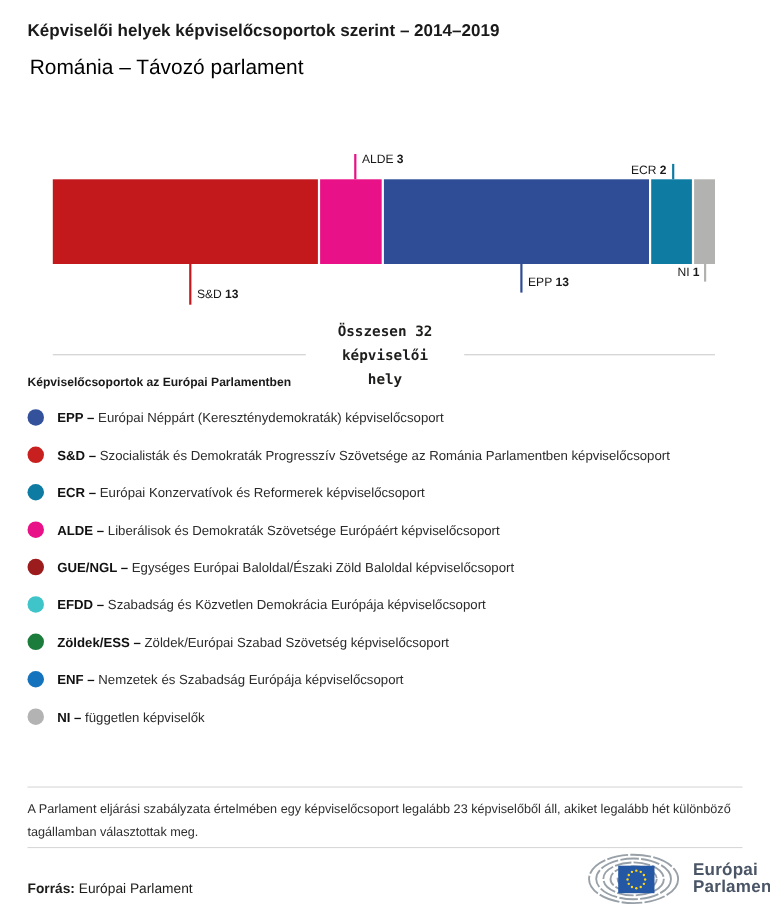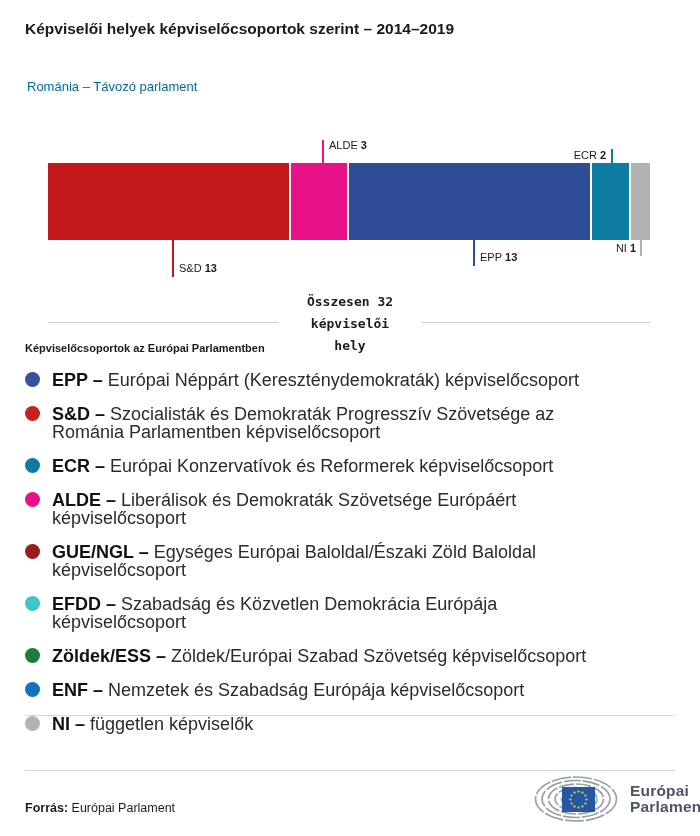--- a/index.html
+++ b/index.html
@@ -1,21 +1,21 @@
 <!DOCTYPE html>
 <html><head>
 <meta charset="utf-8">
 <style>
   html,body{margin:0;padding:0;background:#fff;}
   #page{
     position:relative;width:700px;height:836px;background:#ffffff;overflow:hidden;
     font-family:"Liberation Sans",sans-serif;color:#1d1d1b;
   }
   .title{position:absolute;left:25px;top:20px;font-size:15.5px;font-weight:700;color:#1a1a1a;}
-  .subtitle{position:absolute;left:27px;top:51px;font-size:13px;font-weight:400;color:#0369a1;margin-top:28px;}
+  .subtitle{position:absolute;left:27px;top:51px;font-size:19px;font-weight:400;color:#000000;}
 
   
   .bar{position:absolute;left:48px;top:163px;width:602px;height:77px;display:flex;gap:2px;}
   .bar .seg{flex-basis:0;height:100%;}
 
   
   .lead{position:absolute;width:2px;}
   .co-label{position:absolute;font-size:11px;color:#1a1a1a;white-space:nowrap;}
   .co-label b{font-weight:700;margin-left:3px;}
   .ra{text-align:right;}
@@ -24,21 +24,21 @@
   .total{
     position:absolute;left:304px;top:291px;width:92px;text-align:center;
     font-family:"DejaVu Sans Mono",monospace;font-weight:700;font-size:13px;line-height:22px;color:#1d1d1b;
   }
   .divider{position:absolute;top:322px;height:0;border-top:1px solid #cccccc;}
   .div-left{left:48px;width:230px;}
   .div-right{left:422px;width:228px;}
 
   .legend-heading{position:absolute;left:25px;top:342px;font-size:11px;font-weight:700;color:#1a1a1a;}
   .legend{position:absolute;left:25px;top:371px;width:640px;}
-  .li{position:relative;padding-left:27px;margin-bottom:16px;font-size:18px;line-height:18px;color:#2b2b2b;max-width:575px;}
+  .li{position:relative;padding-left:27px;margin-bottom:16px;font-size:12px;line-height:18px;color:#2b2b2b;max-width:575px;}
   .dot{position:absolute;left:0;top:1px;width:15px;height:15px;border-radius:50%;}
   .li b{font-weight:700;color:#111;}
 
   .rule{position:absolute;left:25px;width:650px;height:0;border-top:1px solid #d8d8d8;}
   .rule1{top:715px;}
   .rule2{top:770px;}
   .footnote{position:absolute;left:25px;top:726px;width:640px;font-size:11.5px;line-height:21px;color:#2e2e2e;}
   .source{position:absolute;left:25px;top:801px;font-size:12.5px;color:#1d1d1b;}
   .source b{font-weight:700;margin-top:32px;}
 
@@ -124,20 +124,21 @@
       <span class="dot" style="background: rgb(21, 115, 190);"></span>
       <b>ENF –</b> <span>Nemzetek és Szabadság Európája képviselőcsoport</span>
     </div>
     <div class="li">
       <span class="dot" style="background: rgb(179, 179, 179);"></span>
       <b>NI –</b> <span>független képviselők</span>
     </div>
   </div>
 
   <div class="rule rule1"></div>
+  <div class="footnote">A Parlament eljárási szabályzata értelmében egy képviselőcsoport legalább 23 képviselőből áll, akiket legalább hét különböző tagállamban választottak meg.</div>
   <div class="rule rule2"></div>
 
   <div class="source">
     <b>Forrás:</b> <span>Európai Parlament</span>
   </div>
 
   <div class="logo">
     <svg width="92" height="50" viewBox="0 0 92 50">
       <g fill="none" stroke="#98a0a8" stroke-width="1.7">
         <ellipse cx="46" cy="25" rx="8" ry="4.5" stroke-dasharray="9 2"></ellipse>

